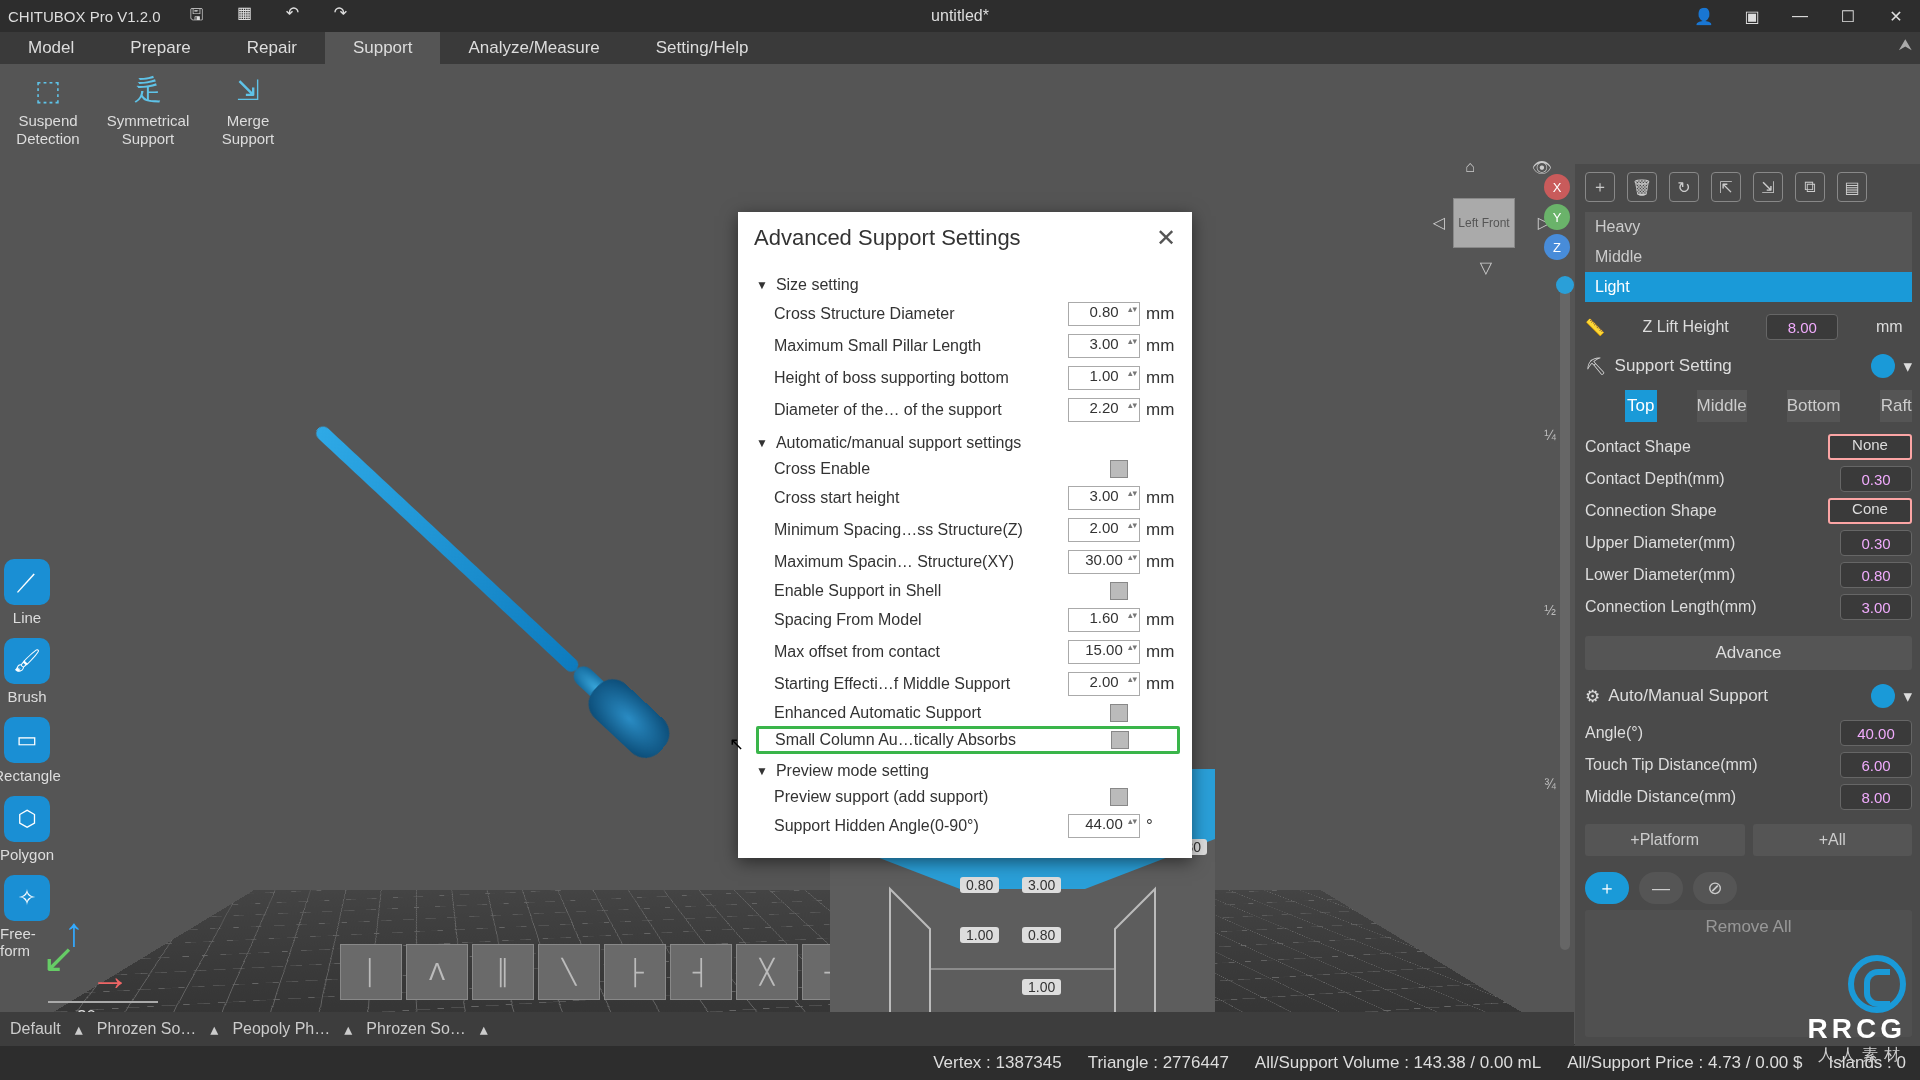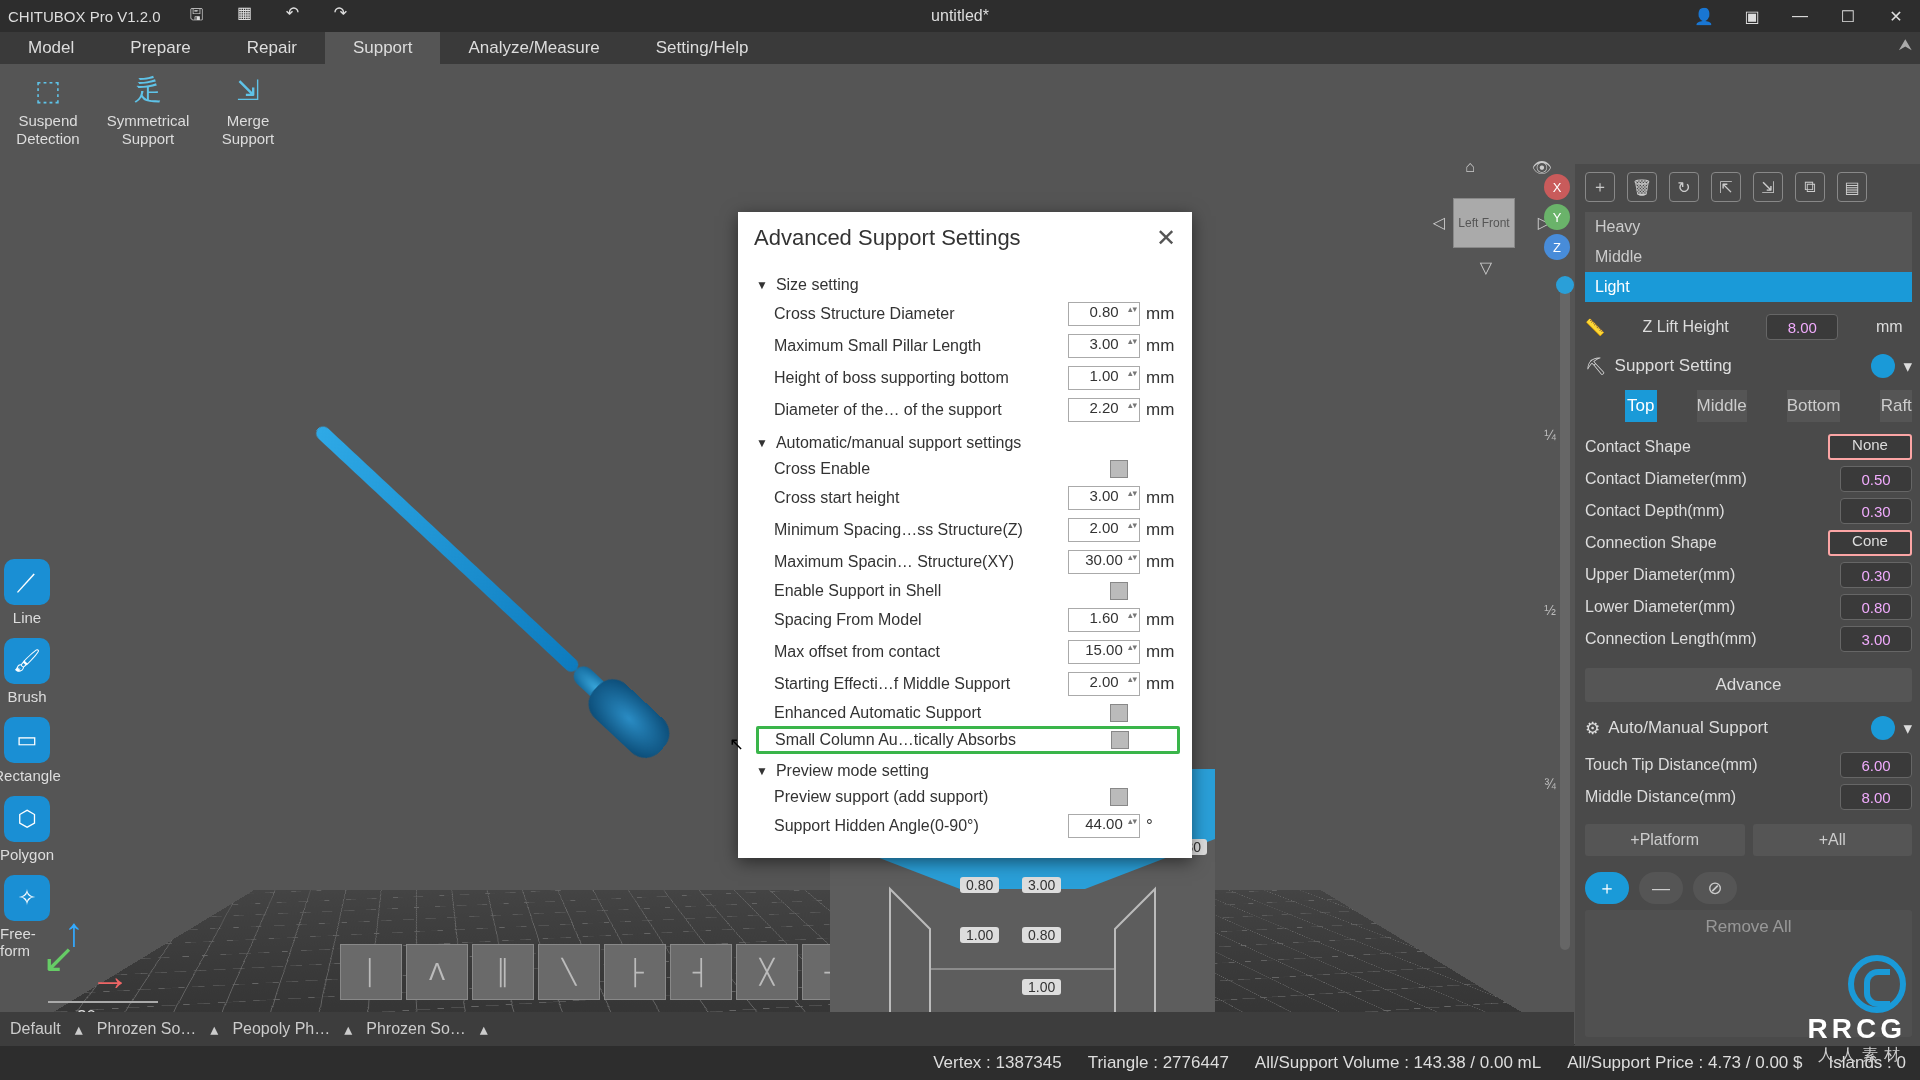--- a/index.html
+++ b/index.html
@@ -304,24 +304,20 @@
     <div class="t">Middle</div>
     <div class="t">Bottom</div>
     <div class="t">Raft</div>
   </div>
   <div id="rfields">
       <div class="field">
         <label>Contact Shape</label>
         <div class="select">None</div>
       </div>
       <div class="field">
-        <label>Contact Diameter(mm)</label>
-        <input class="num" value="0.50" style="">
-      </div>
-      <div class="field">
         <label>Contact Depth(mm)</label>
         <input class="num" value="0.30" style="">
       </div>
       <div class="field">
         <label>Connection Shape</label>
         <div class="select">Cone</div>
       </div>
       <div class="field">
         <label>Upper Diameter(mm)</label>
         <input class="num" value="0.30" style="">
@@ -336,20 +332,24 @@
       </div>
     </div>
   <div class="r-btn">Advance</div>
   <div class="seghdr">
       <span>⚙</span>
       <span>Auto/Manual Support</span>
       <span class="eyei"></span>
       <span>▾</span>
     </div>
   <div id="rfields2">
+      <div class="field">
+        <label>Angle(°)</label>
+        <input class="num" value="40.00" style="">
+      </div>
       <div class="field">
         <label>Touch Tip Distance(mm)</label>
         <input class="num" value="6.00" style="">
       </div>
       <div class="field">
         <label>Middle Distance(mm)</label>
         <input class="num" value="8.00" style="">
       </div>
     </div>
   <div class="r-half">

